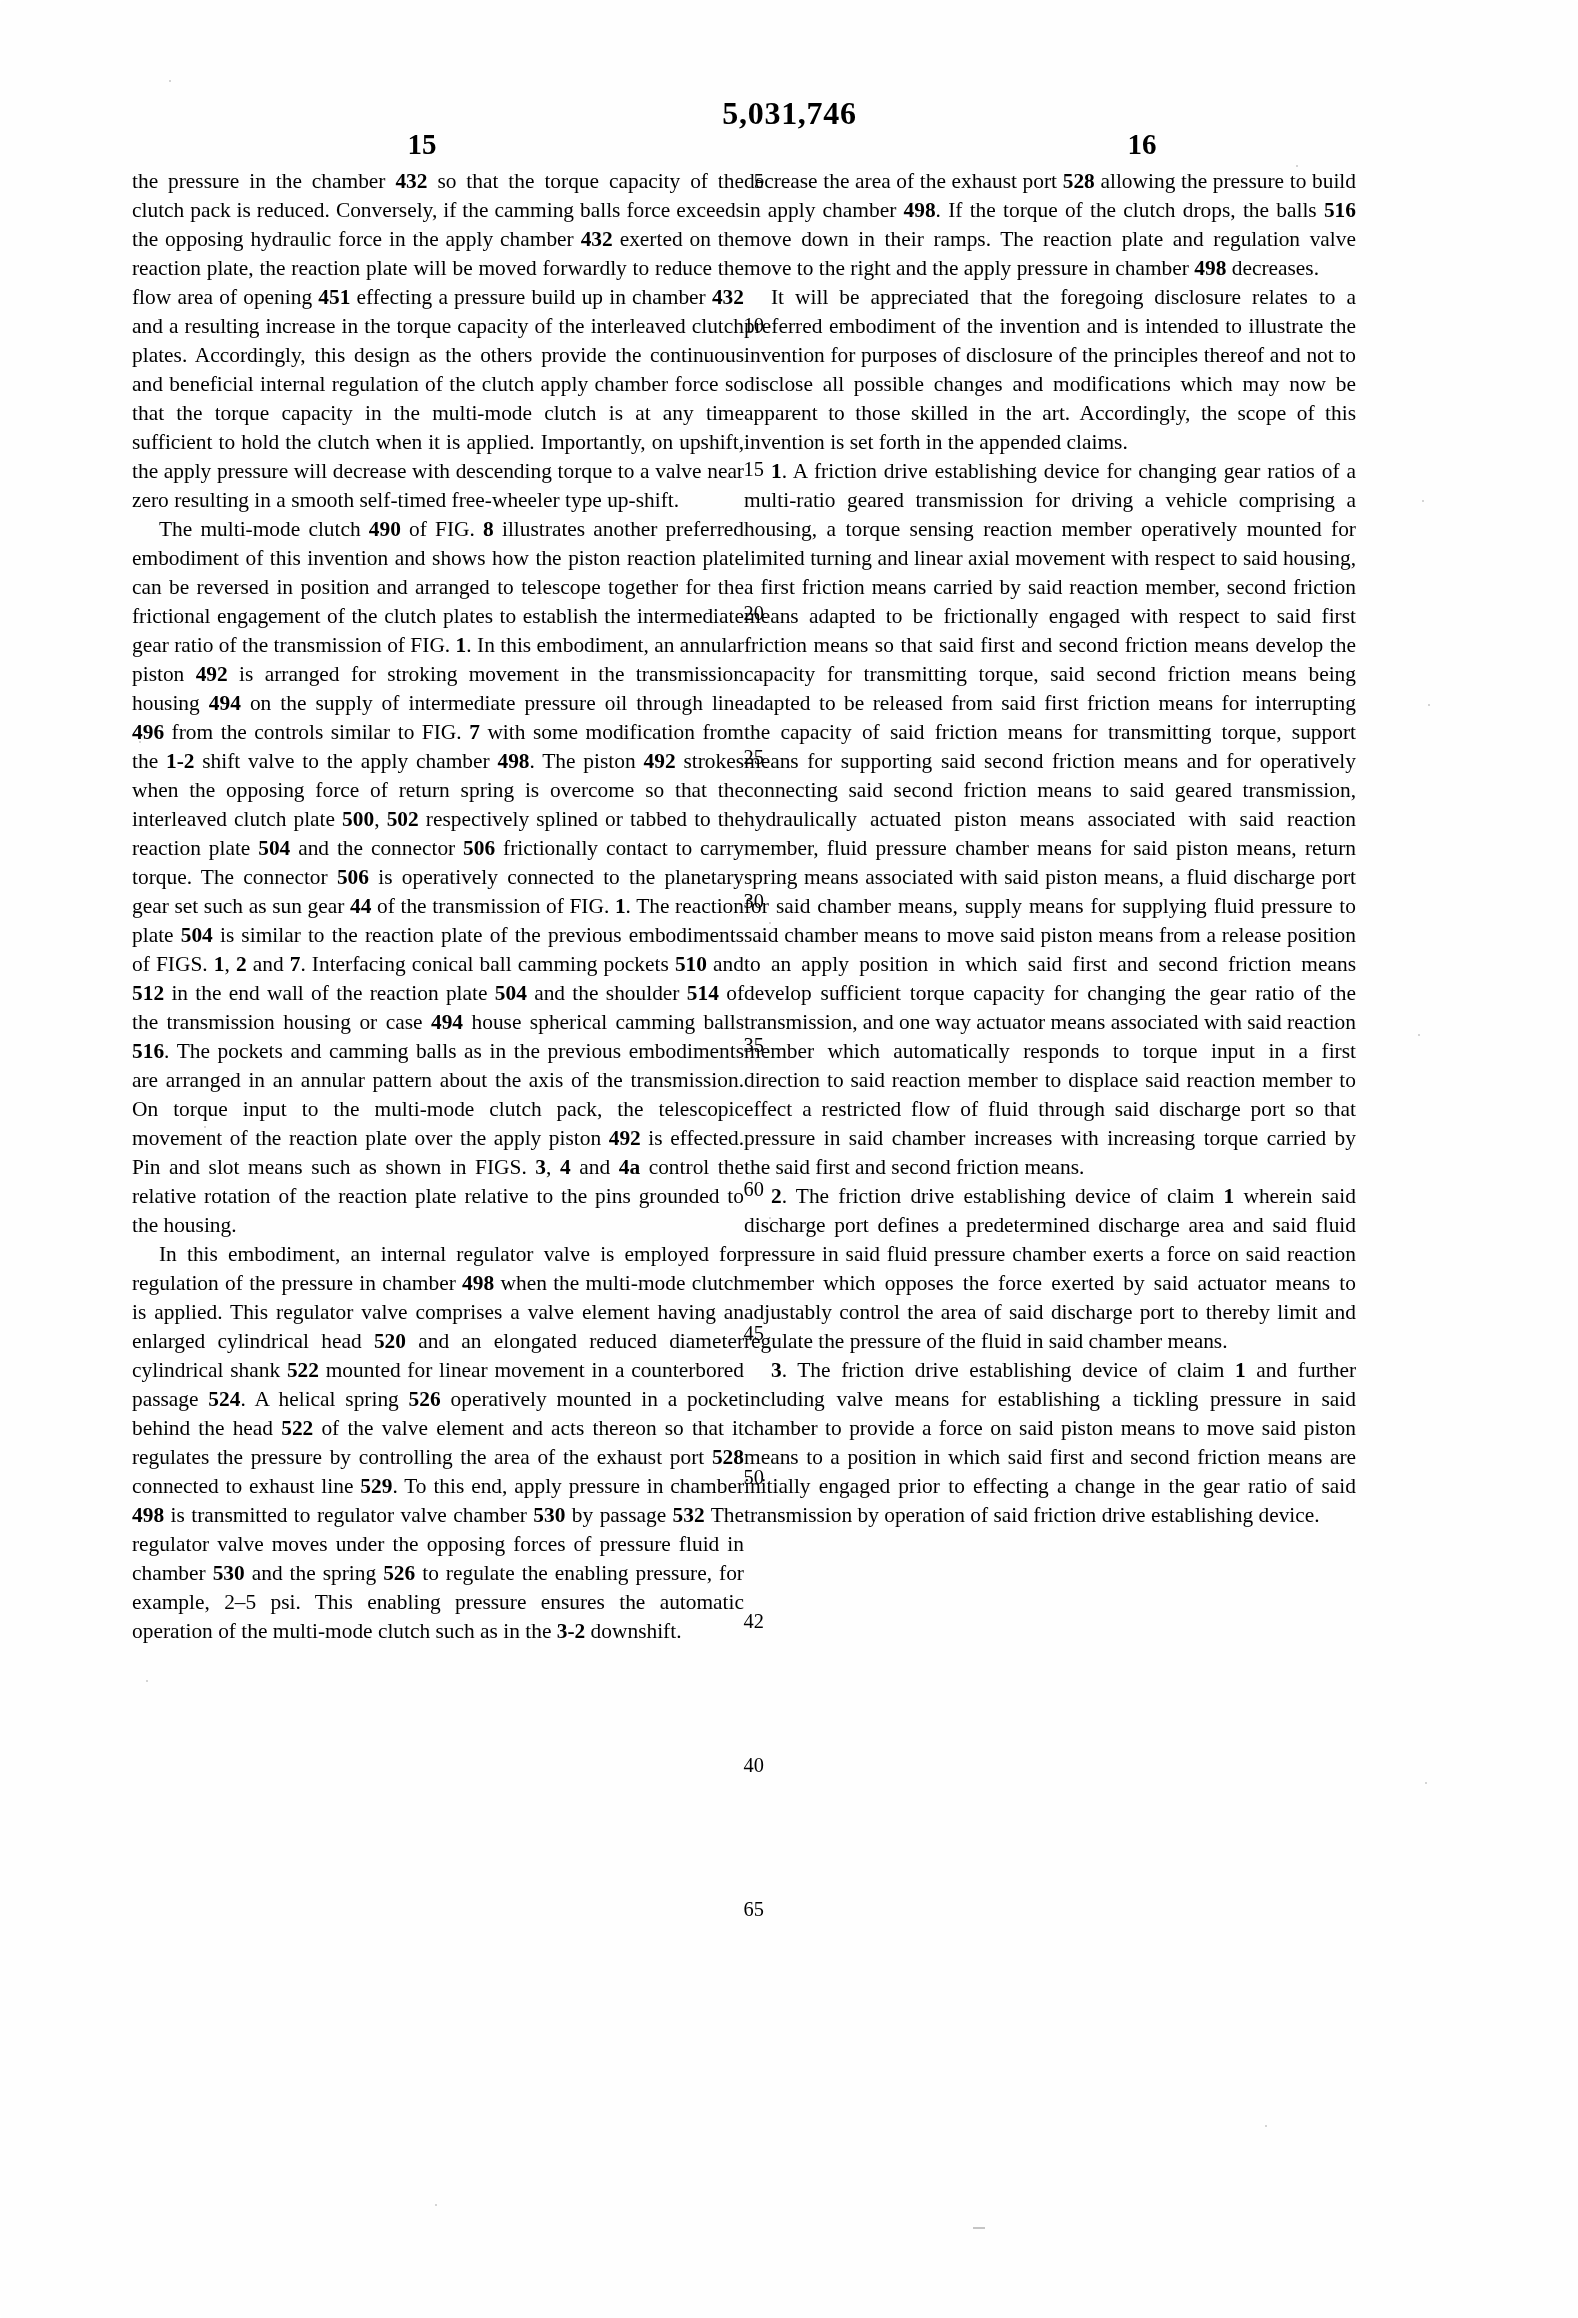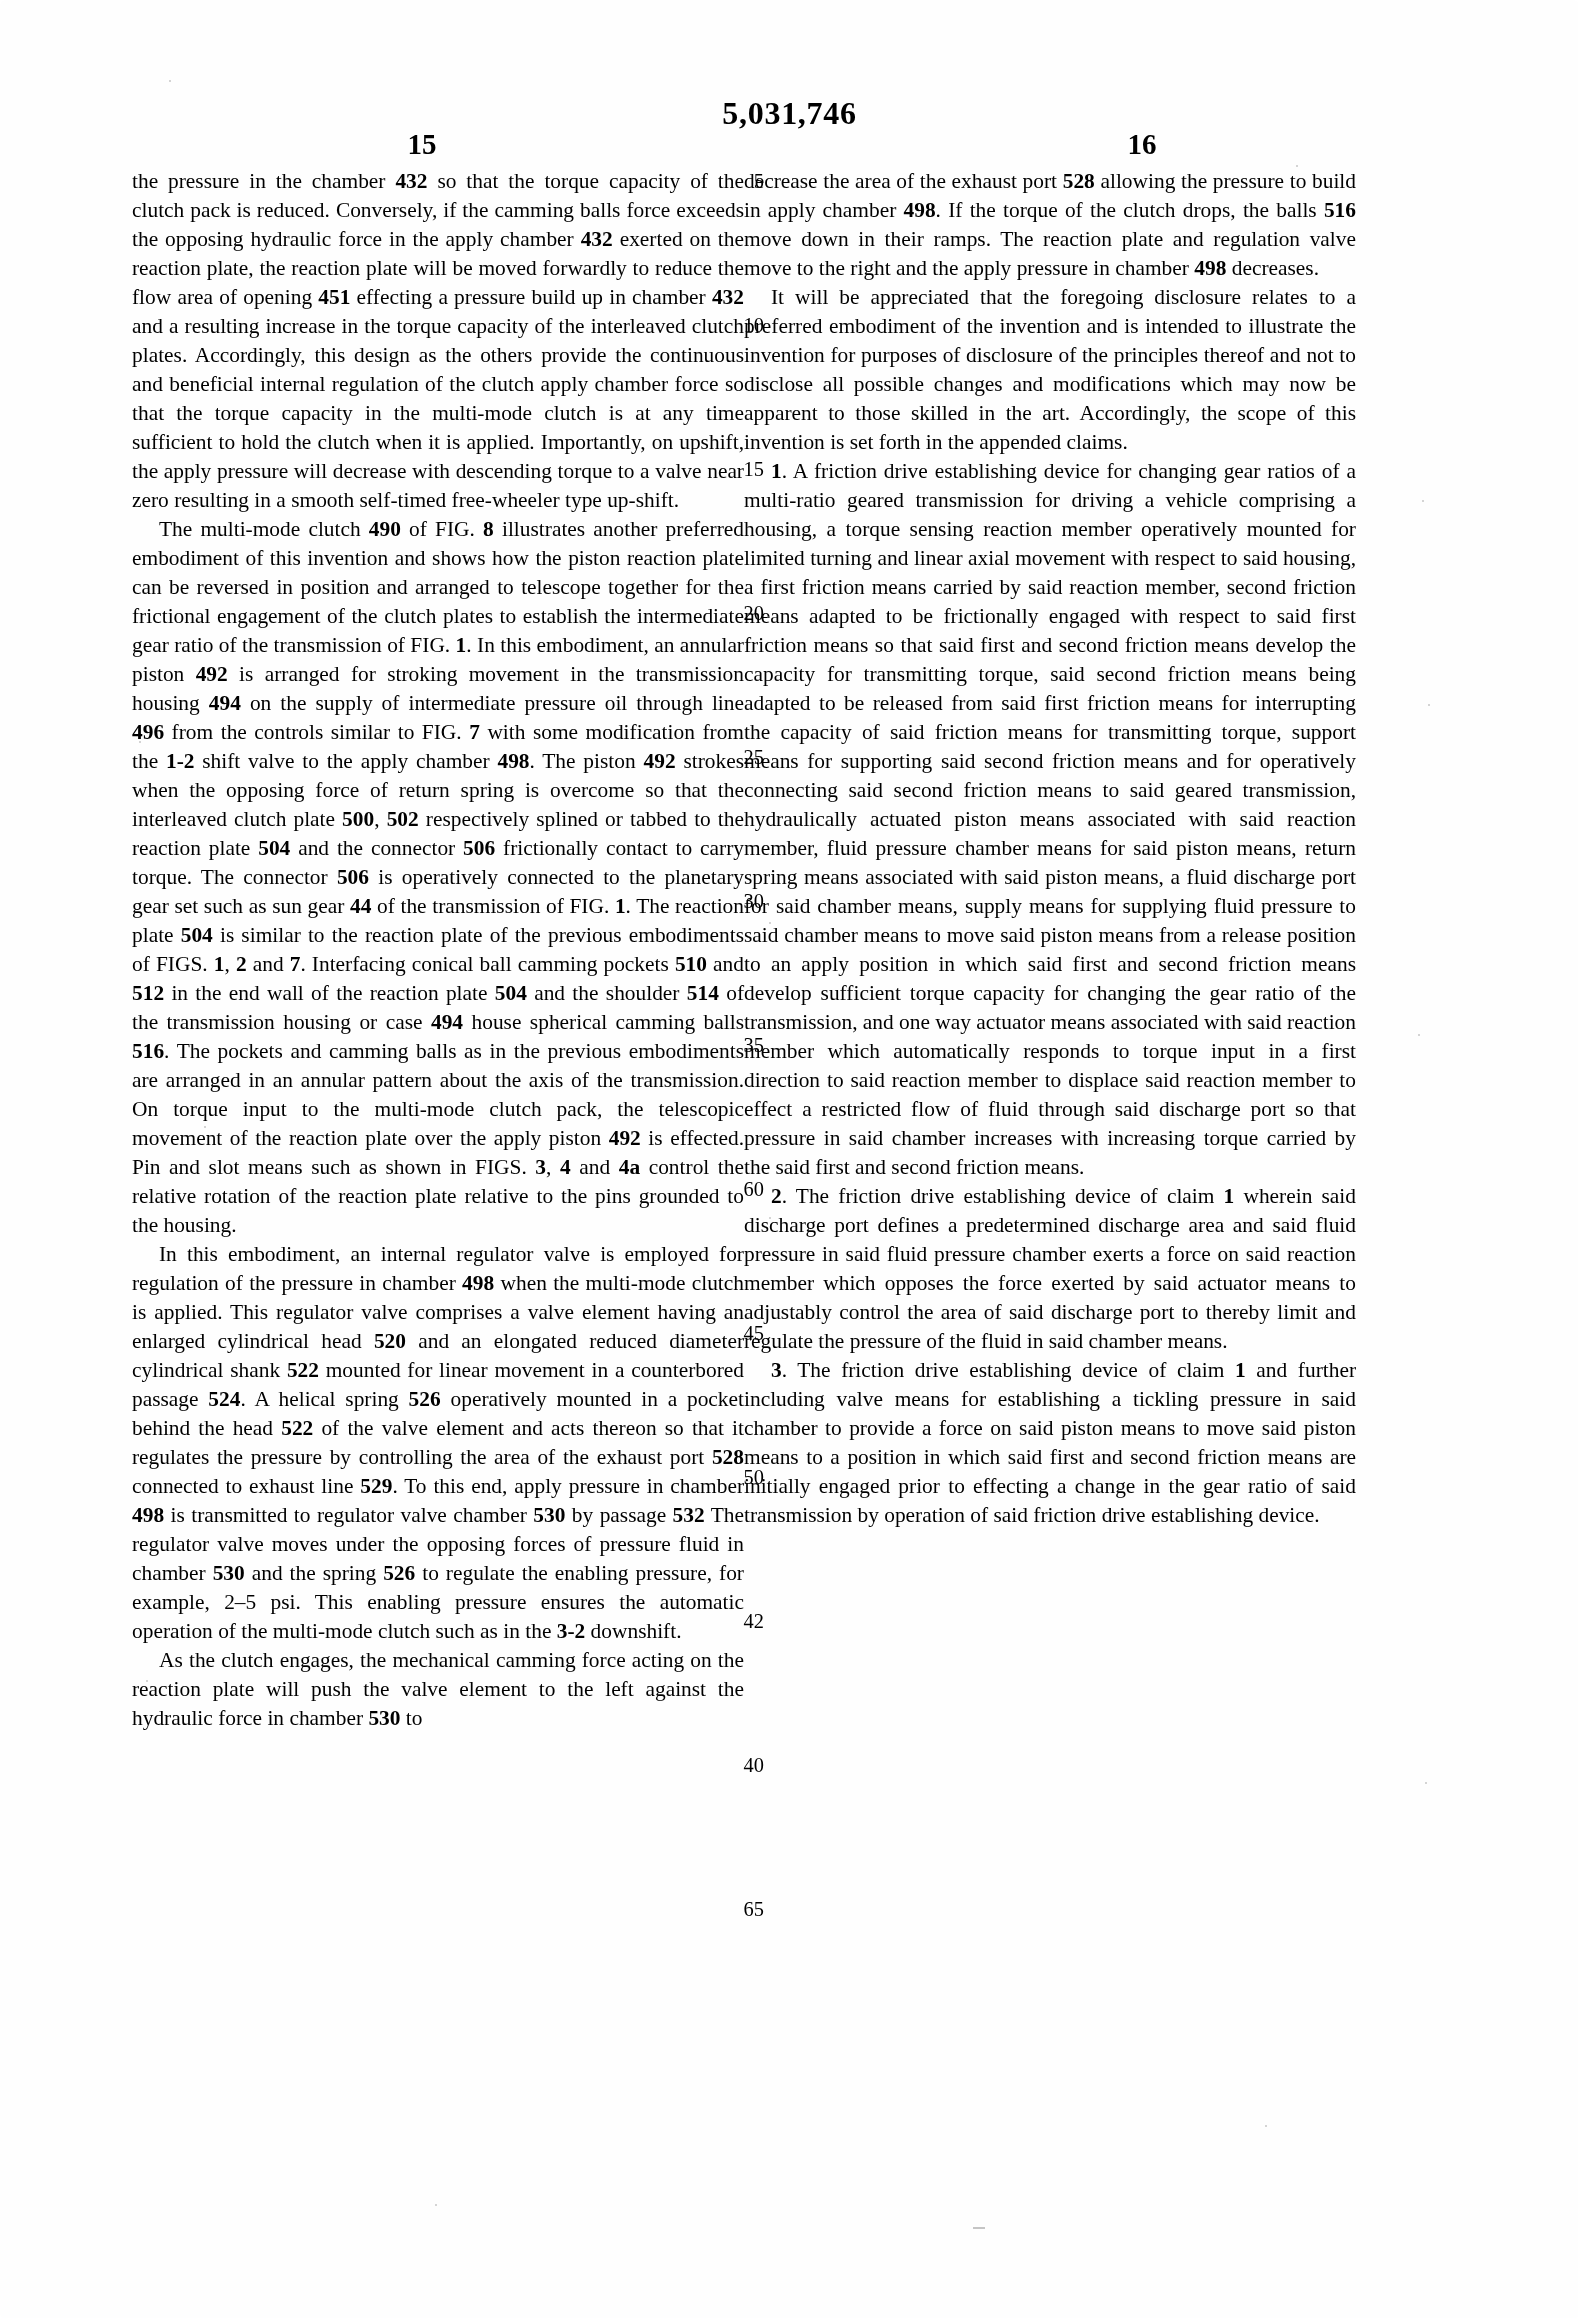--- a/index.html
+++ b/index.html
@@ -125,21 +125,20 @@
       <div>42</div>
       <div>40</div>
       <div>65</div>
     </div>
 
   <div class="columns">
     <div class="col" id="col-left">
         <p class="noindent">the pressure in the chamber <b>432</b> so that the torque capacity of the clutch pack is reduced. Conversely, if the camming balls force exceeds the opposing hydraulic force in the apply chamber <b>432</b> exerted on the reaction plate, the reaction plate will be moved forwardly to reduce the flow area of opening <b>451</b> effecting a pressure build up in chamber <b>432</b> and a resulting increase in the torque capacity of the interleaved clutch plates. Accordingly, this design as the others provide the continuous and beneficial internal regulation of the clutch apply chamber force so that the torque capacity in the multi-mode clutch is at any time sufficient to hold the clutch when it is applied. Importantly, on upshift, the apply pressure will decrease with descending torque to a valve near zero resulting in a smooth self-timed free-wheeler type up-shift.</p>
         <p>The multi-mode clutch <b>490</b> of FIG. <b>8</b> illustrates another preferred embodiment of this invention and shows how the piston reaction plate can be reversed in position and arranged to telescope together for the frictional engagement of the clutch plates to establish the intermediate gear ratio of the transmission of FIG. <b>1</b>. In this embodiment, an annular piston <b>492</b> is arranged for stroking movement in the transmission housing <b>494</b> on the supply of intermediate pressure oil through line <b>496</b> from the controls similar to FIG. <b>7</b> with some modification from the <b>1-2</b> shift valve to the apply chamber <b>498</b>. The piston <b>492</b> strokes when the opposing force of return spring is overcome so that the interleaved clutch plate <b>500</b>, <b>502</b> respectively splined or tabbed to the reaction plate <b>504</b> and the connector <b>506</b> frictionally contact to carry torque. The connector <b>506</b> is operatively connected to the planetary gear set such as sun gear <b>44</b> of the transmission of FIG. <b>1</b>. The reaction plate <b>504</b> is similar to the reaction plate of the previous embodiments of FIGS. <b>1</b>, <b>2</b> and <b>7</b>. Interfacing conical ball camming pockets <b>510</b> and <b>512</b> in the end wall of the reaction plate <b>504</b> and the shoulder <b>514</b> of the transmission housing or case <b>494</b> house spherical camming balls <b>516</b>. The pockets and camming balls as in the previous embodiments are arranged in an annular pattern about the axis of the transmission. On torque input to the multi-mode clutch pack, the telescopic movement of the reaction plate over the apply piston <b>492</b> is effected. Pin and slot means such as shown in FIGS. <b>3</b>, <b>4</b> and <b>4a</b> control the relative rotation of the reaction plate relative to the pins grounded to the housing.</p>
         <p>In this embodiment, an internal regulator valve is employed for regulation of the pressure in chamber <b>498</b> when the multi-mode clutch is applied. This regulator valve comprises a valve element having an enlarged cylindrical head <b>520</b> and an elongated reduced diameter cylindrical shank <b>522</b> mounted for linear movement in a counterbored passage <b>524</b>. A helical spring <b>526</b> operatively mounted in a pocket behind the head <b>522</b> of the valve element and acts thereon so that it regulates the pressure by controlling the area of the exhaust port <b>528</b> connected to exhaust line <b>529</b>. To this end, apply pressure in chamber <b>498</b> is transmitted to regulator valve chamber <b>530</b> by passage <b>532</b> The regulator valve moves under the opposing forces of pressure fluid in chamber <b>530</b> and the spring <b>526</b> to regulate the enabling pressure, for example, 2–5 psi. This enabling pressure ensures the automatic operation of the multi-mode clutch such as in the <b>3-2</b> downshift.</p>
-        <p>As the clutch engages, the mechanical camming force acting on the reaction plate will push the valve element to the left against the hydraulic force in chamber <b>530</b> to</p>
       </div>
     <div class="col" id="col-right">
         <p class="noindent">decrease the area of the exhaust port <b>528</b> allowing the pressure to build in apply chamber <b>498</b>. If the torque of the clutch drops, the balls <b>516</b> move down in their ramps. The reaction plate and regulation valve move to the right and the apply pressure in chamber <b>498</b> decreases.</p>
         <p>It will be appreciated that the foregoing disclosure relates to a preferred embodiment of the invention and is intended to illustrate the invention for purposes of disclosure of the principles thereof and not to disclose all possible changes and modifications which may now be apparent to those skilled in the art. Accordingly, the scope of this invention is set forth in the appended claims.</p>
         <p><b>1</b>. A friction drive establishing device for changing gear ratios of a multi-ratio geared transmission for driving a vehicle comprising a housing, a torque sensing reaction member operatively mounted for limited turning and linear axial movement with respect to said housing, a first friction means carried by said reaction member, second friction means adapted to be frictionally engaged with respect to said first friction means so that said first and second friction means develop the capacity for transmitting torque, said second friction means being adapted to be released from said first friction means for interrupting the capacity of said friction means for transmitting torque, support means for supporting said second friction means and for operatively connecting said second friction means to said geared transmission, hydraulically actuated piston means associated with said reaction member, fluid pressure chamber means for said piston means, return spring means associated with said piston means, a fluid discharge port for said chamber means, supply means for supplying fluid pressure to said chamber means to move said piston means from a release position to an apply position in which said first and second friction means develop sufficient torque capacity for changing the gear ratio of the transmission, and one way actuator means associated with said reaction member which automatically responds to torque input in a first direction to said reaction member to displace said reaction member to effect a restricted flow of fluid through said discharge port so that pressure in said chamber increases with increasing torque carried by the said first and second friction means.</p>
         <p><b>2</b>. The friction drive establishing device of claim <b>1</b> wherein said discharge port defines a predetermined discharge area and said fluid pressure in said fluid pressure chamber exerts a force on said reaction member which opposes the force exerted by said actuator means to adjustably control the area of said discharge port to thereby limit and regulate the pressure of the fluid in said chamber means.</p>
         <p><b>3</b>. The friction drive establishing device of claim <b>1</b> and further including valve means for establishing a tickling pressure in said chamber to provide a force on said piston means to move said piston means to a position in which said first and second friction means are initially engaged prior to effecting a change in the gear ratio of said transmission by operation of said friction drive establishing device.</p>
       </div>
   </div>
 

